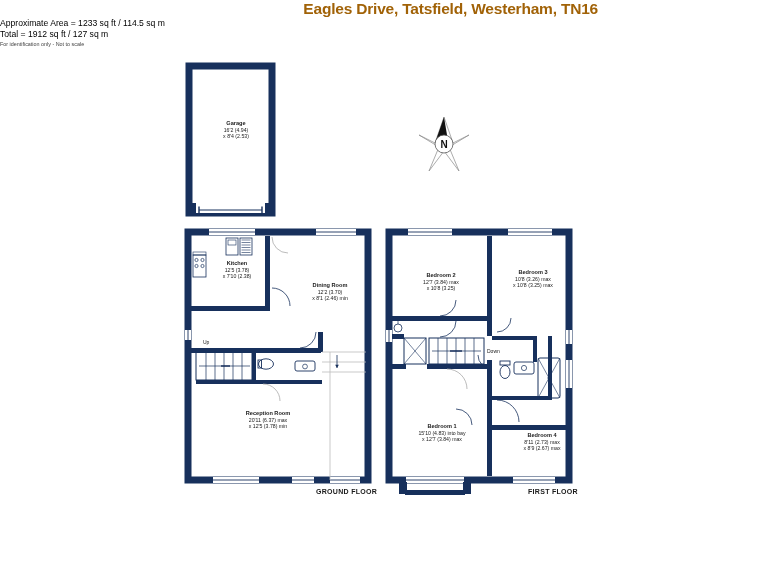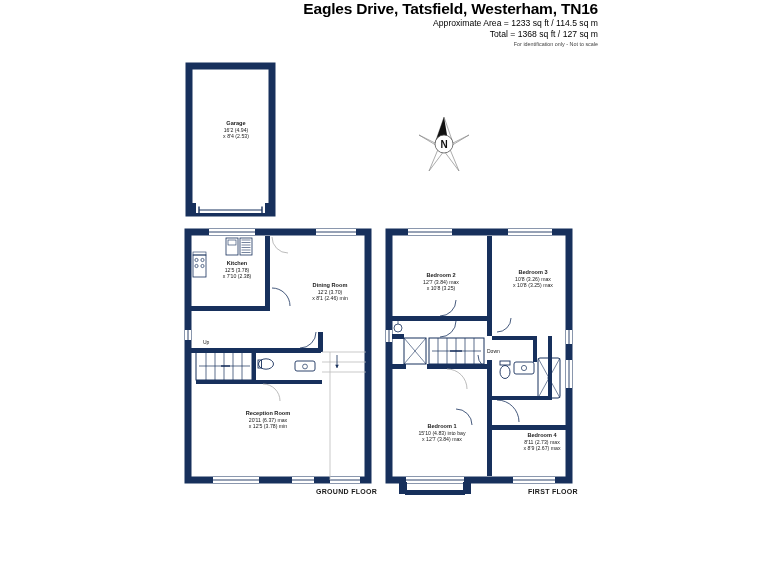--- a/index.html
+++ b/index.html
@@ -12,25 +12,25 @@
     position:relative;
   }
   .page{position:absolute;inset:0;}
 
   
   .header{position:absolute;left:0;top:0;width:768px;}
   .title{
     position:absolute;left:0;top:0;width:598px;
     text-align:right;
     font-size:15.5px;font-weight:bold;letter-spacing:-0.2px;
-    color:#000000;
+    color:#a16207;
   }
   .area-lines{
     position:absolute;left:0;top:18px;width:598px;
-    text-align:right;
+    text-align:left;
   }
   .area-line{font-size:8.6px;line-height:10.6px;color:#000;}
   .disclaimer-top{
     font-size:5.4px;line-height:9px;color:#444;margin-top:1px;
   }
 
   
   .plan{position:absolute;left:0;top:0;width:768px;height:576px;}
   .plan svg{display:block;}
 
@@ -54,21 +54,21 @@
 </style>
 </head>
 <body>
 
 <div class="page">
 
   <div class="header">
     <div class="title">Eagles Drive, Tatsfield, Westerham, TN16</div>
     <div class="area-lines">
       <div class="area-line">Approximate Area = 1233 sq ft / 114.5 sq m</div>
-      <div class="area-line">Total = 1368 sq ft / 127 sq m</div>
+      <div class="area-line">Total = 1912 sq ft / 127 sq m</div>
       <div class="disclaimer-top">For identification only - Not to scale</div>
     </div>
   </div>
 
   <div class="plan">
     <svg width="768" height="576" viewBox="0 0 768 576" xmlns="http://www.w3.org/2000/svg">
       <defs>
         <g id="hatchdef"></g>
       </defs>
 

